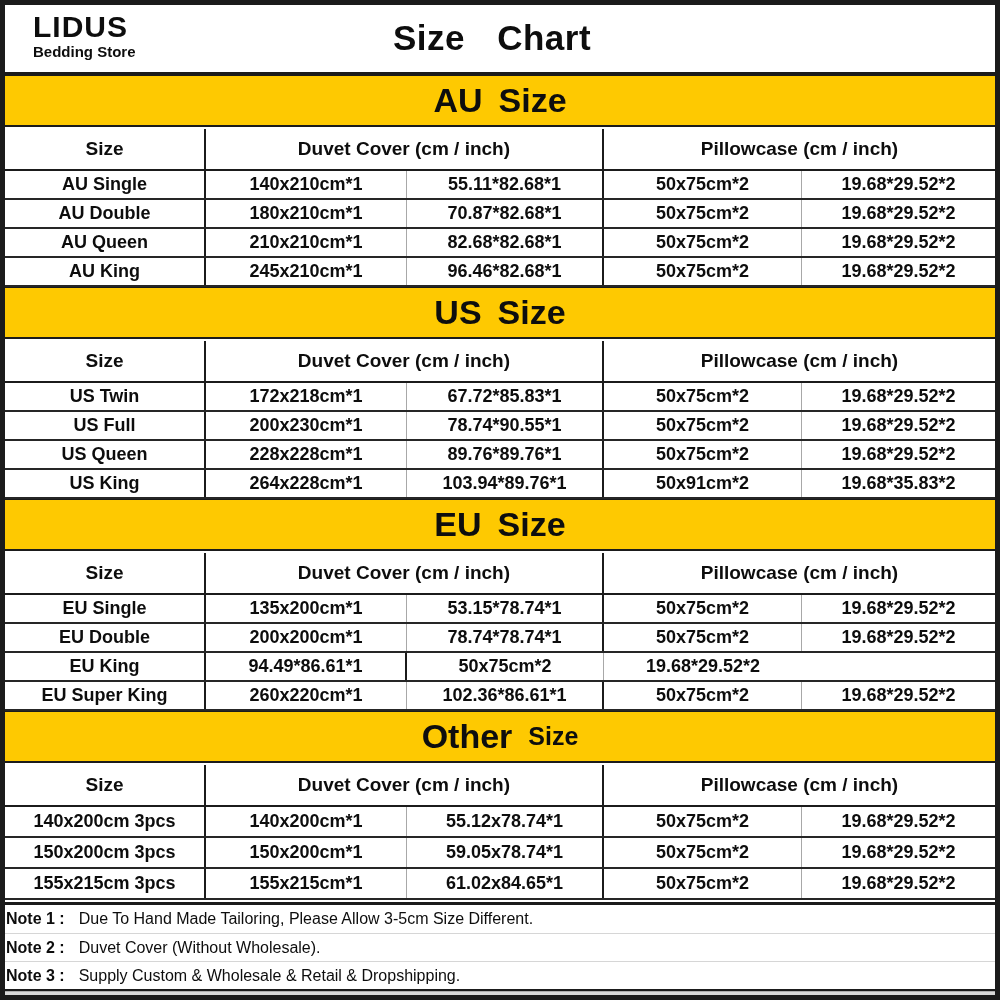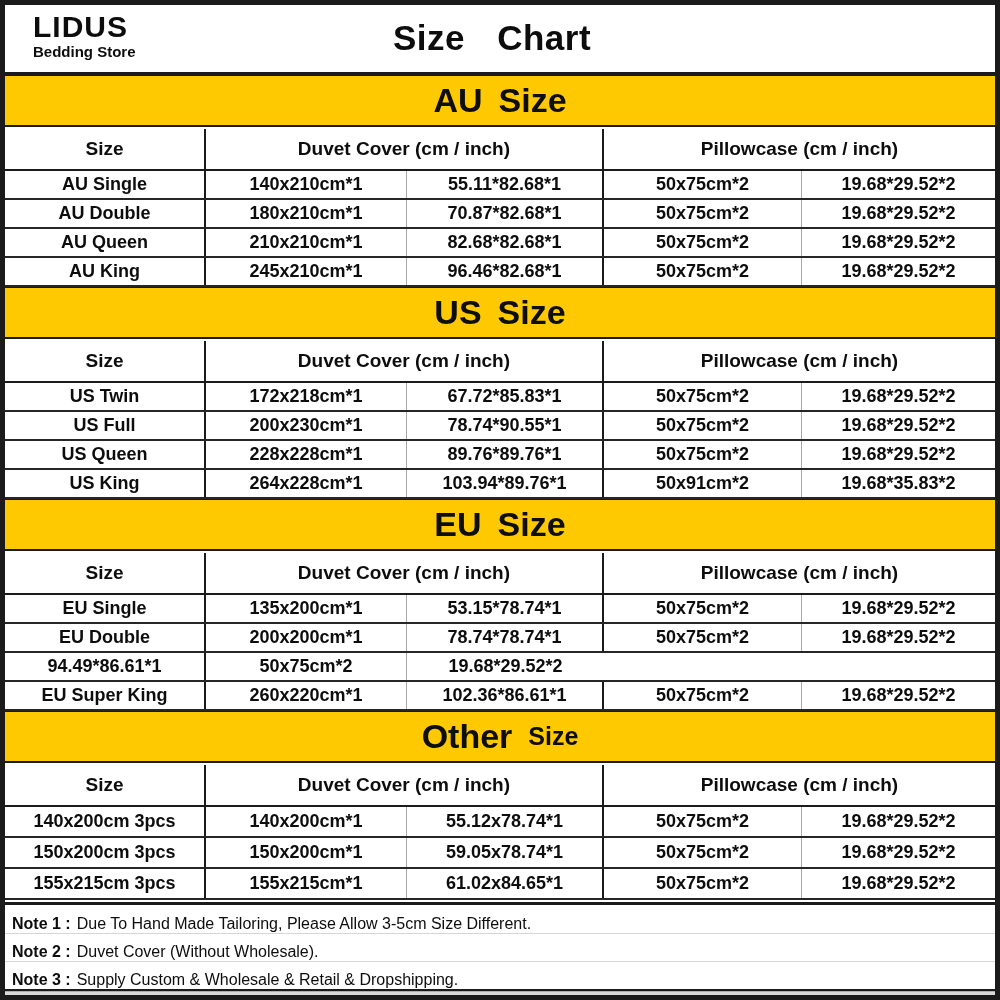--- a/index.html
+++ b/index.html
@@ -65,23 +65,23 @@
   .v-strong { border-right:2px solid var(--border-black,#1b1b1b); }
   .v-light  { border-right:1px solid #a8a8a8; }
   
   .notes {
     flex:none; margin-top:2px;
     border-top:3px solid var(--border-black,#1b1b1b);
     border-bottom:2px solid var(--border-black,#1b1b1b);
     background:#fff;
   }
   .note-row {
-    height:28px; display:flex; align-items:flex-end;
-    padding-left:7px; border-top:1px solid #d6d6d6;
-    font-size:16px; white-space:nowrap;
+    height:28px; display:flex; align-items:center;
+    padding-left:1px; border-top:1px solid #d6d6d6;
+    font-size:16px; white-space:nowrap;gap:8px;
   }
   .note-row:first-child { border-top:none; }
   .note-label { font-weight:bold; margin-right:6px; }
   .note-text  { font-weight:normal; }
   .bottom-strip { flex:1; background:#d9d9d9; border-top:1px solid #aeaeae; }
 </style>
 </head>
 <body>
 
 <div class="page">
@@ -192,20 +192,21 @@
       <div class="cell">19.68*29.52*2</div>
     </div>
     <div class="trow">
       <div class="cell v-strong">EU Double</div>
       <div class="cell v-light">200x200cm*1</div>
       <div class="cell v-strong">78.74*78.74*1</div>
       <div class="cell v-light">50x75cm*2</div>
       <div class="cell">19.68*29.52*2</div>
     </div>
     <div class="trow">
+      <div class="cell v-strong">EU King</div>
       <div class="cell v-strong">94.49*86.61*1</div>
       <div class="cell v-light">50x75cm*2</div>
       <div class="cell">19.68*29.52*2</div>
     </div>
     <div class="trow">
       <div class="cell v-strong">EU Super King</div>
       <div class="cell v-light">260x220cm*1</div>
       <div class="cell v-strong">102.36*86.61*1</div>
       <div class="cell v-light">50x75cm*2</div>
       <div class="cell">19.68*29.52*2</div>

